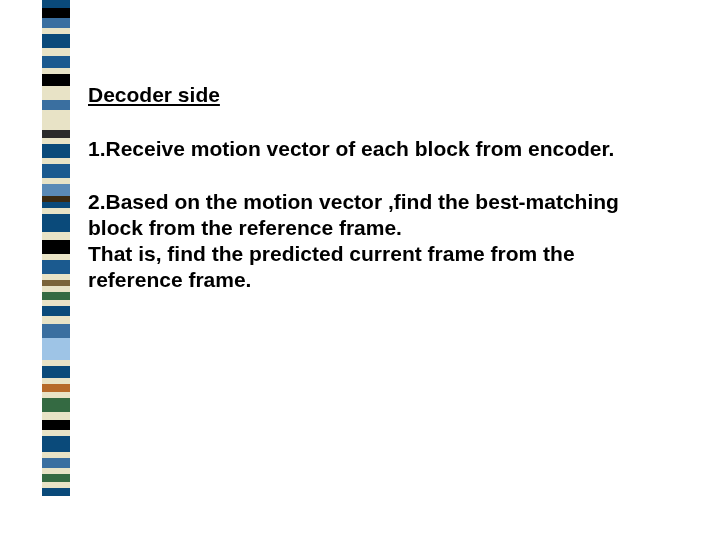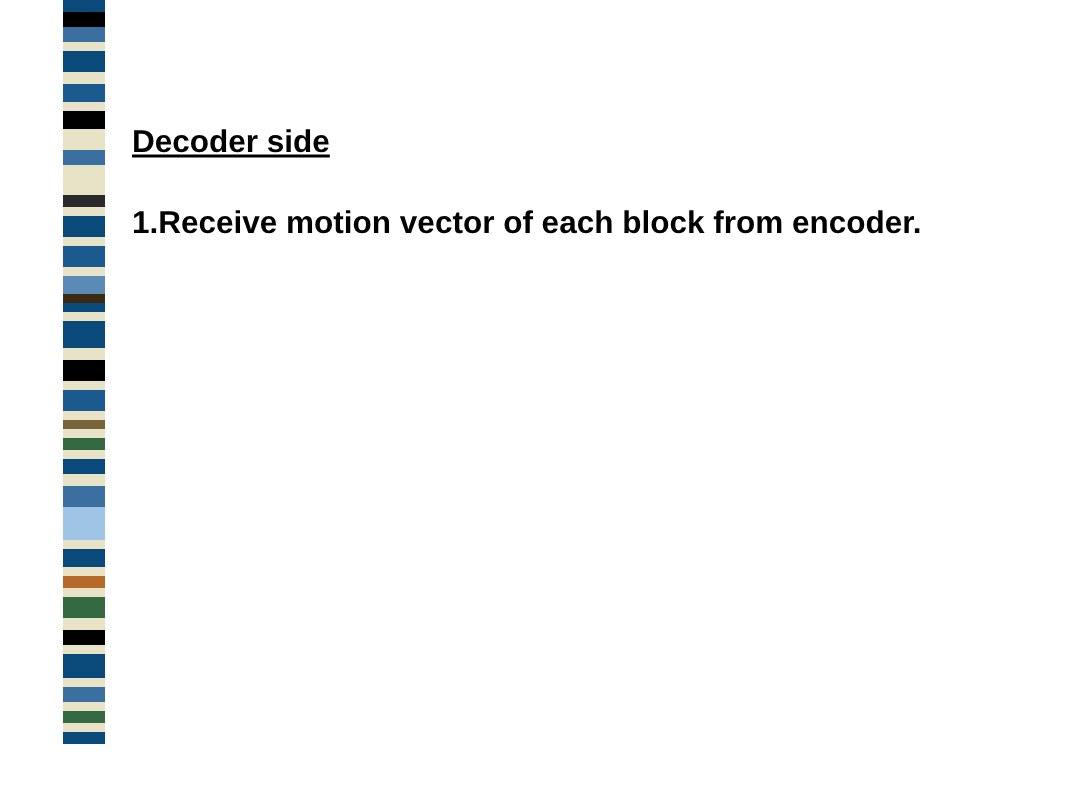--- a/index.html
+++ b/index.html
@@ -104,15 +104,19 @@
       <div class="stripe" style="background: rgb(58, 111, 160); height: 10px;"></div>
       <div class="stripe" style="background: rgb(232, 227, 198); height: 6px;"></div>
       <div class="stripe" style="background: rgb(52, 106, 66); height: 8px;"></div>
       <div class="stripe" style="background: rgb(232, 227, 198); height: 6px;"></div>
       <div class="stripe" style="background: rgb(10, 74, 122); height: 8px;"></div>
     </div>
 
   <div class="content">
     <div class="heading">Decoder side</div>
     <div class="para">1.Receive motion vector of each block from encoder.</div>
+    <div class="para">
+      <span>2.Based on the motion vector ,find the best-matching block from the reference  frame.</span><br>
+      <span>That is, find the predicted current frame from the reference frame.</span>
+    </div>
   </div>
 
 </div>
 
 </body></html>

